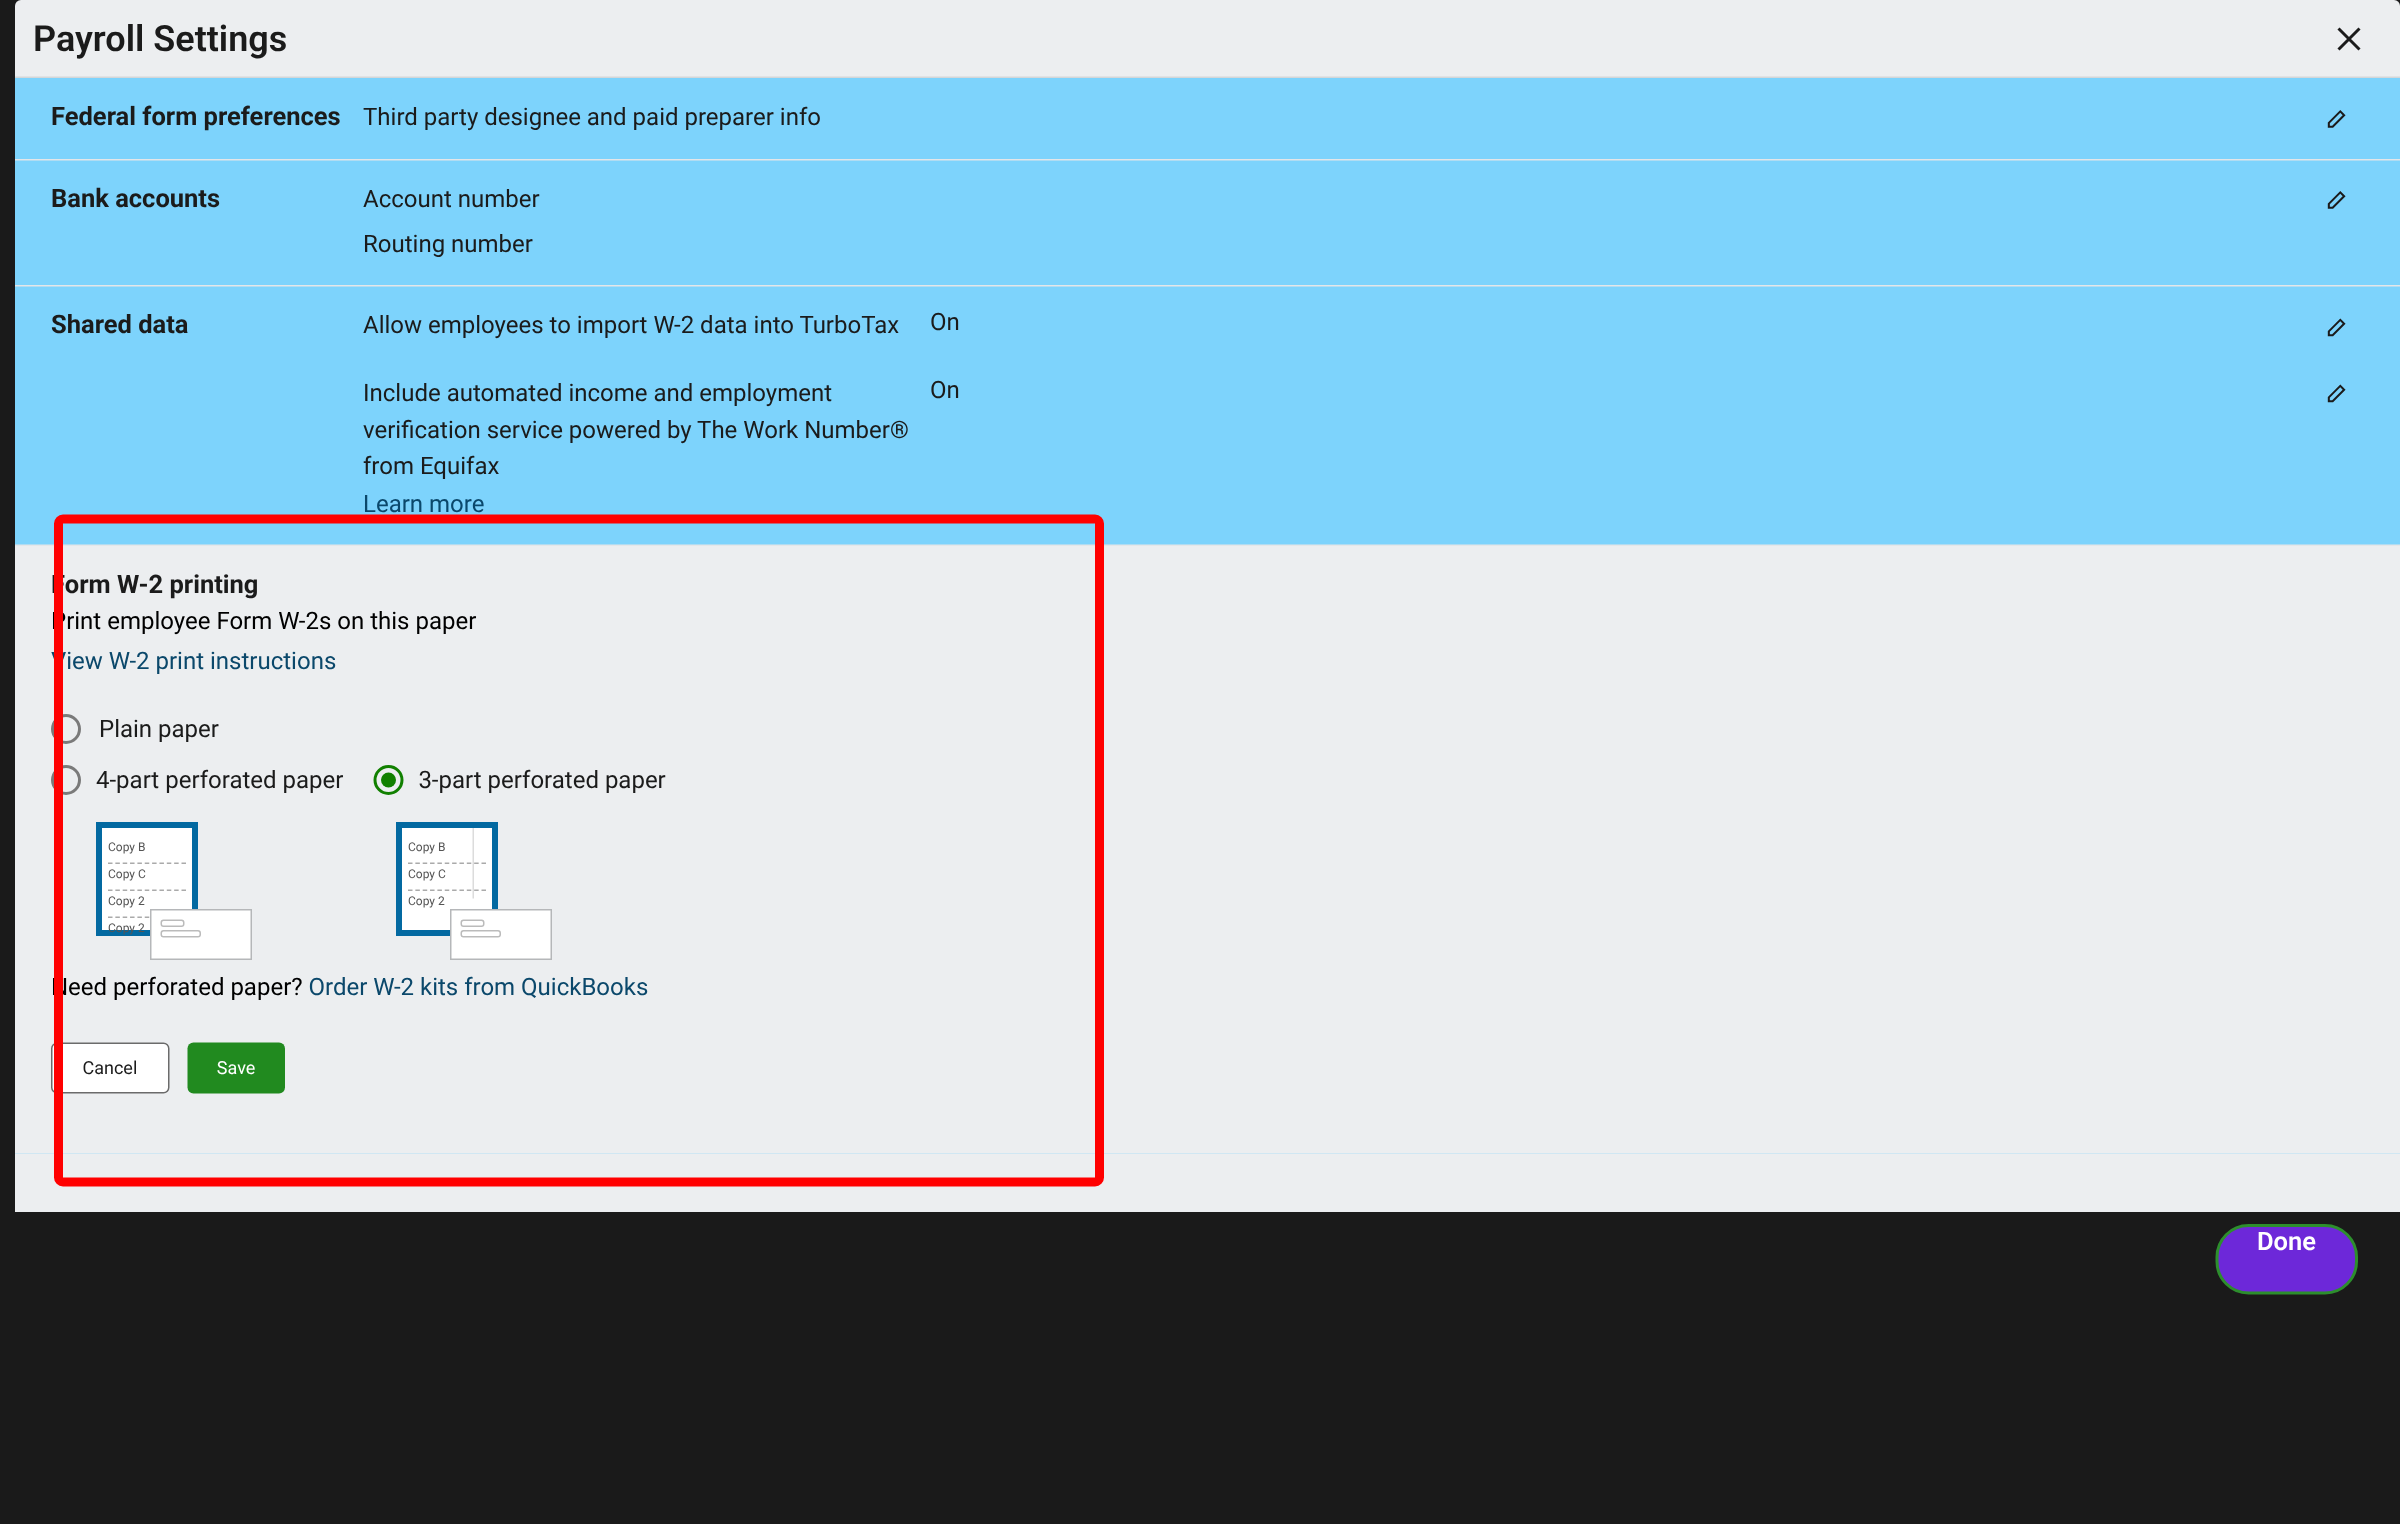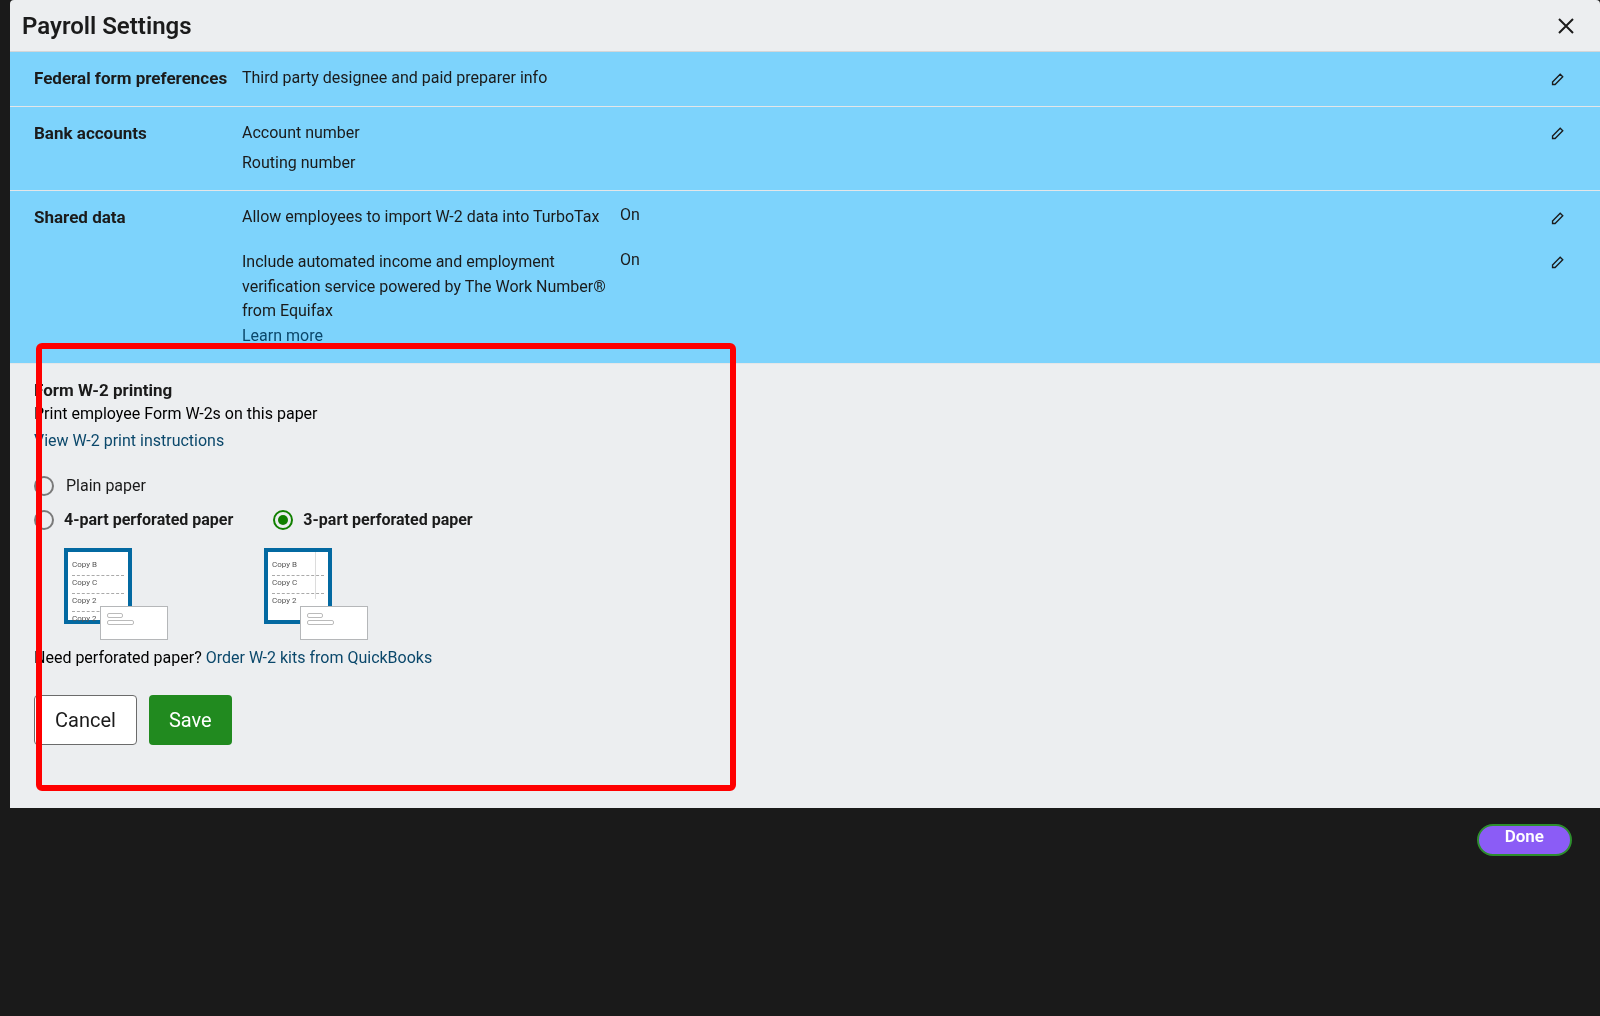--- a/index.html
+++ b/index.html
@@ -18,40 +18,40 @@
   .row { display:flex; align-items:flex-start; }
   .row-text { flex:0 0 378px; font-size:16px; color:#1b1b1b; line-height:1.55; }
   .row-value { font-size:16px; color:#1b1b1b; }
   .row-edit { margin-left:auto; width:24px; height:24px; display:flex; align-items:center; justify-content:center; cursor:pointer; }
   .row-edit svg { width:17px; height:17px; stroke:#1b1b1b; stroke-width:1.6; fill:none; }
   .link { color:#0b486b; cursor:pointer; }
   .highlight { border:6px solid #ff0000; border-radius:6px; position:absolute; left:26px; top:343px; width:700px; height:448px; pointer-events:none; }
   
   .w2-block { position:relative; }
   .radio-row { display:flex; align-items:center; gap:12px; margin-top:10px; }
-  .radio-group { display:flex; gap:40px; margin-top:14px;font-weight:bold; }
+  .radio-group { display:flex; gap:20px; margin-top:14px; }
   .radio { width:20px; height:20px; border:2px solid #7a7a7a; border-radius:50%; display:inline-flex; align-items:center; justify-content:center; cursor:pointer; flex-shrink:0; }
   .radio.selected { border-color:#118000; }
   .radio.selected::after { content:""; width:10px; height:10px; background:#118000; border-radius:50%; }
   .radio-label { font-size:16px; color:#1b1b1b; }
   .radio-item { display:flex; align-items:center; gap:10px; }
   .previews { display:flex; gap:132px; margin-top:18px; margin-left:30px; }
   .preview { width:68px; height:76px; border:4px solid #0369a1; background:#fff; position:relative; font-size:8px; color:#555; padding:6px 4px; }
   .preview .pline { border-bottom:1px dashed #aaa; padding:2px 0 6px; }
   .preview .pline:last-child{border-bottom:none;}
   .preview3 .vline { position:absolute; right:12px; top:0; bottom:30%; width:1px; background:#dcdcdc;}
   .mini { position:absolute; left:36px; top:58px; width:68px; height:34px; border:1px solid #b5b7b9; background:#fff; padding:4px 6px;}
   .mini .bar { height:5px; border:1px solid #bbb; border-radius:2px; margin:2px 0; width:50%;}
   .mini .bar.short{width:30%;}
   .btnrow { display:flex; gap:12px; margin-top:28px; }
-  .btn { height:50px; padding:0 20px; border-radius:4px; font-size:20px; display:inline-flex; align-items:center; justify-content:center; cursor:pointer; }
+  .btn { height:34px; padding:0 20px; border-radius:4px; font-size:12px; display:inline-flex; align-items:center; justify-content:center; cursor:pointer; }
   .btn-cancel { border:1.5px solid #6b6b6b; background:#fff; color:#1b1b1b; }
   .btn-save { background:#218a1f; color:#fff; border:none;text-align:right; }
   .footer { position:absolute; left:10px; right:0; bottom:145px; height:63px; background:#1a1a1a; display:flex; align-items:center; justify-content:flex-end; padding-right:28px;}
-  .btn-done { background:#8b5cf6; color:#fff; border:2px solid #2d8e2d; border-radius:22px; height:32px; padding:0 26px; font-size:17px; font-weight:600; cursor:pointer;}
+  .btn-done { background:#6d28d9; color:#fff; border:2px solid #2d8e2d; border-radius:22px; height:47px; padding:0 26px; font-size:17px; font-weight:600; cursor:pointer;}
   .inline-link-wrap { margin-top:8px; margin-bottom:4px;}
   .need-row { margin-top:24px; font-size:16px;}
 </style>
 </head>
 <body>
 
 <div class="page">
 
   <div class="modal">
 

